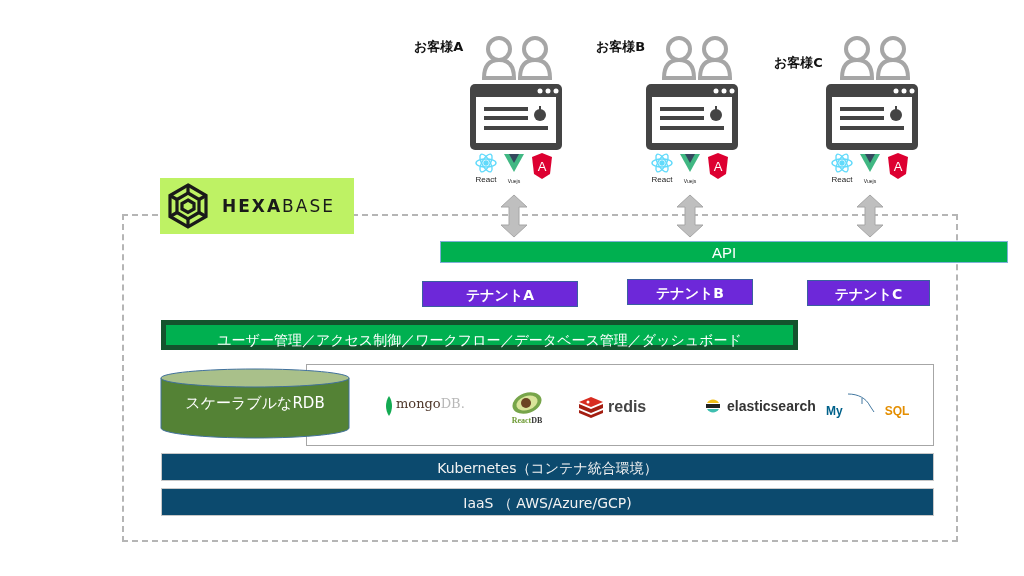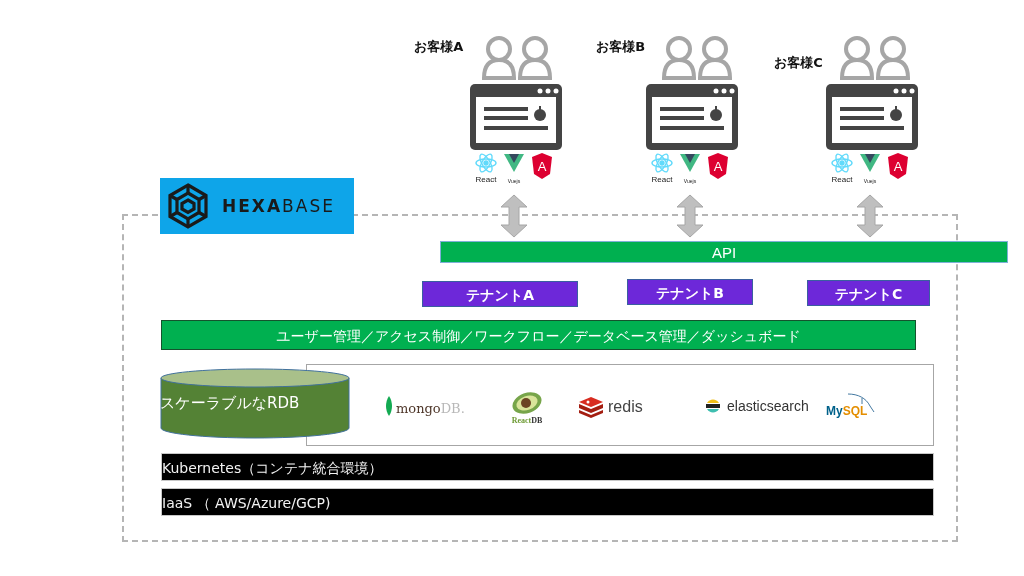--- a/index.html
+++ b/index.html
@@ -3,44 +3,44 @@
 <meta charset="utf-8">
 <style>
   html, body { margin:0; padding:0; background:#ffffff; }
   body { width:1024px; height:576px; position:relative; overflow:hidden;
          font-family:"DejaVu Sans", sans-serif; }
   .abs { position:absolute; }
 
   .platform-border { left:122px; top:214px; width:836px; height:328px;
                      border:2px dashed #b5b5b5; box-sizing:border-box; }
 
-  .logo { left:160px; top:178px; width:190px; height:56px; background:#0ea5e9;
+  .logo { left:160px; top:178px; width:190px; height:56px; background:#bef264;
           display:flex; align-items:center; gap:10px; padding-left:4px; }
   .logo-text { font-family:"DejaVu Sans", sans-serif; font-size:17px; letter-spacing:2px; color:#1a1a1a; }
   .logo-text b { font-weight:bold; }
   .logo-text span.light { font-weight:normal; }
   .cust-label { font-weight:bold; font-size:13px; color:#111; }
   .browser-win { width:92px; height:66px; background:#444; border-radius:5px; }
 
   .api-bar { left:422px; top:241px; width:568px; height:22px; background:#00b050;
              color:#fff; font-size:15px; text-align:center; line-height:22px;
              border:1px solid #7fb0d8; box-sizing:border-box; font-family:"Liberation Sans", sans-serif;margin-left:18px; }
 
   .tenant { height:26px; background:#6d28d9; color:#fff; font-weight:bold; font-size:14px;
             text-align:center; line-height:26px; border:1px solid #3a5fa0; box-sizing:border-box; }
 
-  .func-bar { left:161px; top:320px; width:755px; height:30px; background:#00b050; color:#fff;
-              font-size:14px; text-align:center; line-height:30px; border:1px solid #14532d; box-sizing:border-box; }
+  .func-bar { left:161px; top:320px; width:637px; height:30px; background:#00b050; color:#fff;
+              font-size:14px; text-align:center; line-height:30px; border:5px solid #14532d; box-sizing:border-box; }
 
   .db-box { left:306px; top:364px; width:628px; height:82px; border:1px solid #a6a6a6; background:#fff; box-sizing:border-box; }
 
-  .gray-bar { left:161px; width:773px; height:28px; background:#000000; color:#f2f2f2;
-              font-size:14px; text-align:left; line-height:28px; border:1px solid #c8c8c8; box-sizing:border-box; }
-
-  .db-logo-text { font-family:"Liberation Sans", sans-serif; color:#333; }
+  .gray-bar { left:161px; width:773px; height:28px; background:#0c4a6e; color:#f2f2f2;
+              font-size:14px; text-align:center; line-height:28px; border:1px solid #c8c8c8; box-sizing:border-box; }
+
+  .db-logo-text { font-family:"Liberation Sans", sans-serif; color:#333;font-weight:bold; }
 </style>
 </head>
 <body>
 
 <div class="abs platform-border"></div>
 
 <div class="abs logo">
   <svg width="48" height="48" viewBox="0 0 48 48">
     <g fill="none" stroke="#1a1a1a" stroke-width="3.2">
       <polygon points="24,3 42,13.5 42,34.5 24,45 6,34.5 6,13.5"></polygon>
@@ -204,23 +204,23 @@
 <div class="abs tenant" style="left:807px; top:280px; width:123px;">テナントC</div>
 
 <div class="abs func-bar">ユーザー管理／アクセス制御／ワークフロー／データベース管理／ダッシュボード</div>
 
 <div class="abs db-box"></div>
 
 <svg class="abs" style="left:160px; top:368px;" width="190" height="72">
   <path d="M1,10 L1,60 A94,10 0 0 0 189,60 L189,10" fill="#548235" stroke="#41719c" stroke-width="1"></path>
   <ellipse cx="95" cy="10" rx="94" ry="9" fill="#a9c08a" stroke="#41719c" stroke-width="1"></ellipse>
 </svg>
-<div class="abs" style="left:160px; top:394px; width:190px; color:#fff; font-size:15px;">スケーラブルなRDB</div>
-
-<div class="abs" style="left:384px; top:396px; display:flex; align-items:flex-end;">
+<div class="abs" style="left:160px; top:394px; width:190px; text-align:center; color:#fff; font-size:15px;">スケーラブルなRDB</div>
+
+<div class="abs" style="left:384px; top:396px; display:flex; align-items:flex-start;">
   <svg width="10" height="20">
       <path d="M5,0 C9,6 9,14 5,20 C1,14 1,6 5,0 Z" fill="#13aa52"></path>
     </svg>
   <span style="font-family:'DejaVu Serif', serif; font-size:13px; color:#4e3629; margin-left:2px;">mongo</span>
     <span style="font-family:'DejaVu Serif', serif; font-size:13px; color:#b8b8b8;">DB.</span>
 </div>
 
 <div class="abs" style="left:502px; top:390px; width:50px; text-align:center;">
   <svg width="36" height="24">
     <ellipse cx="18" cy="13" rx="15" ry="10" fill="#77a54a" transform="rotate(-20 18 13)"></ellipse>
@@ -249,18 +249,18 @@
     <path d="M2,11 A7,7 0 0 0 14,11 Z" fill="#3ebeb0"></path>
   </svg>
   <span class="db-logo-text" style="font-size:14px; color:#333;">elasticsearch</span>
 </div>
 
 <div class="abs" style="left:826px; top:394px;">
   <svg class="abs" style="left:20px; top:-2px;" width="30" height="22">
     <path d="M2,2 C12,2 20,6 24,14 L28,20 M16,6 L16,12" fill="none" stroke="#4479a1" stroke-width="1"></path>
   </svg>
   <div style="margin-top:10px; font-family:'Liberation Sans', sans-serif; font-weight:bold; font-size:12px;">
-    <span style="color:#00618a;">My</span><span style="color:#e48e00;">SQL</span>
+    <span style="color:#00618a;">My</span><span style="color:#e48e00;margin-left:42px;">SQL</span>
   </div>
 </div>
 
 <div class="abs gray-bar" style="top:453px;">Kubernetes（コンテナ統合環境）</div>
 <div class="abs gray-bar" style="top:488px;">IaaS （ AWS/Azure/GCP)</div>
 
 </body></html>

